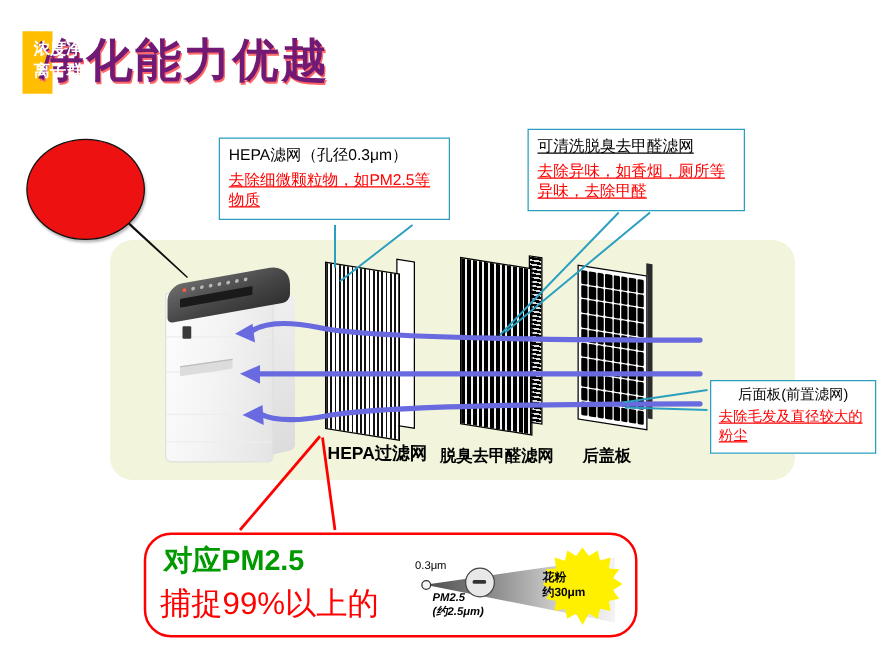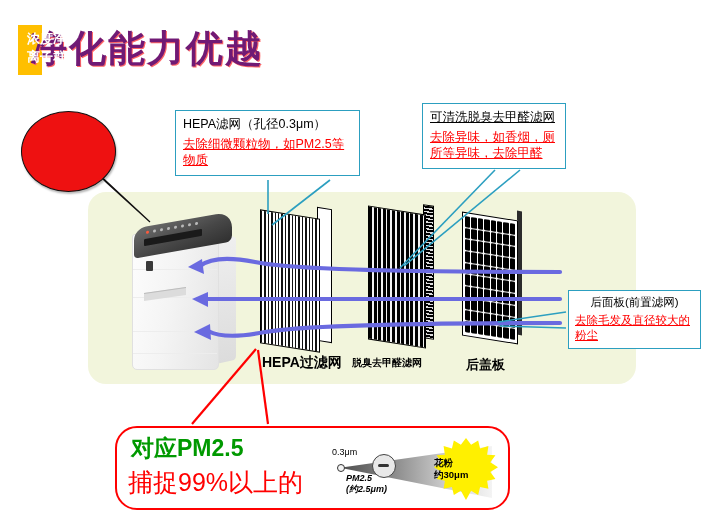--- a/index.html
+++ b/index.html
@@ -228,21 +228,21 @@
 
   
   .filter-caption {
     position: absolute;
     font-size: 13px;
     font-weight: bold;
     color: #000;
     white-space: nowrap;
   }
   #caption-hepa   { left: 262px; top: 354px; font-size: 14px; }
-  #caption-deo    { left: 352px; top: 356px; font-size: 10px; }
+  #caption-deo    { left: 352px; top: 356px; font-size: 13px; }
   #caption-back   { left: 466px; top: 356px; font-size: 13px; }
 
   
   .callout {
     position: absolute;
     background: #ffffff;
     border: 1.3px solid #2C9FC0;
     padding: 5px 7px 6px 7px;
     box-sizing: border-box;
     line-height: 1.32;
@@ -255,22 +255,22 @@
   }
   .callout .ct-head.u { text-decoration: underline; }
   .callout .ct-body {
     display: block;
     margin-top: 3px;
     font-size: 12.5px;
     color: #FF0000;
     text-decoration: underline;
   }
   #callout-hepa { left: 175px; top: 110px; width: 185px; }
-  #callout-deo  { left: 422px; top: 103px; width: 144px; }
-  #callout-back { left: 568px; top: 290px; width: 133px; font-size: 11.5px; padding: 4px 6px; }
+  #callout-deo  { left: 422px; top: 103px; width: 174px; }
+  #callout-back { left: 568px; top: 304px; width: 133px; font-size: 11.5px; padding: 4px 6px; }
   #callout-back .ct-head { font-size: 11.5px; text-align: center; }
   #callout-back .ct-body { font-size: 11.5px; }
 
   
   #overlay {
     position: absolute;
     left: 0;
     top: 0;
     width: 705px;
     height: 522px;

